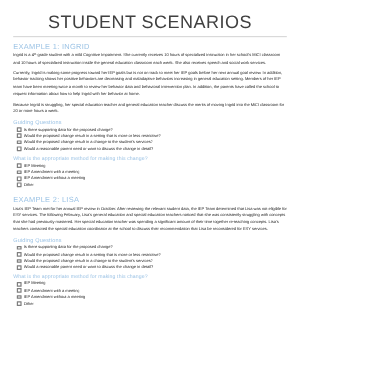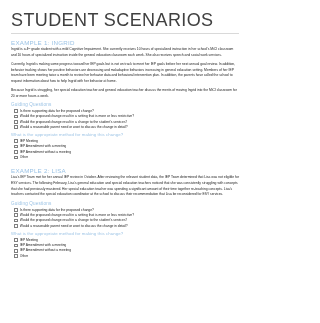--- a/index.html
+++ b/index.html
@@ -17,27 +17,28 @@
   .page {
     width: 250px;
     height: 323px;
     box-sizing: border-box;
     padding: 9px 11px 0 11px;
     background: #ffffff;
     position: relative;
   }
   .doc-title {
     font-family: "Liberation Sans", sans-serif;
-    font-size: 18px;
+    font-size: 15px;
     font-weight: 400;
     letter-spacing: 0.4px;
     color: #404040;
     line-height: 1.1;
     margin: 2px 0 1px 0;
     white-space: nowrap;
+    text-align: center;
   }
   .title-rule {
     height: 1px;
     background: #d9d9d9;
     margin: 2px 0 5px 0;
   }
   .example-heading {
     font-size: 6.2px;
     font-weight: 400;
     letter-spacing: 0.25px;

